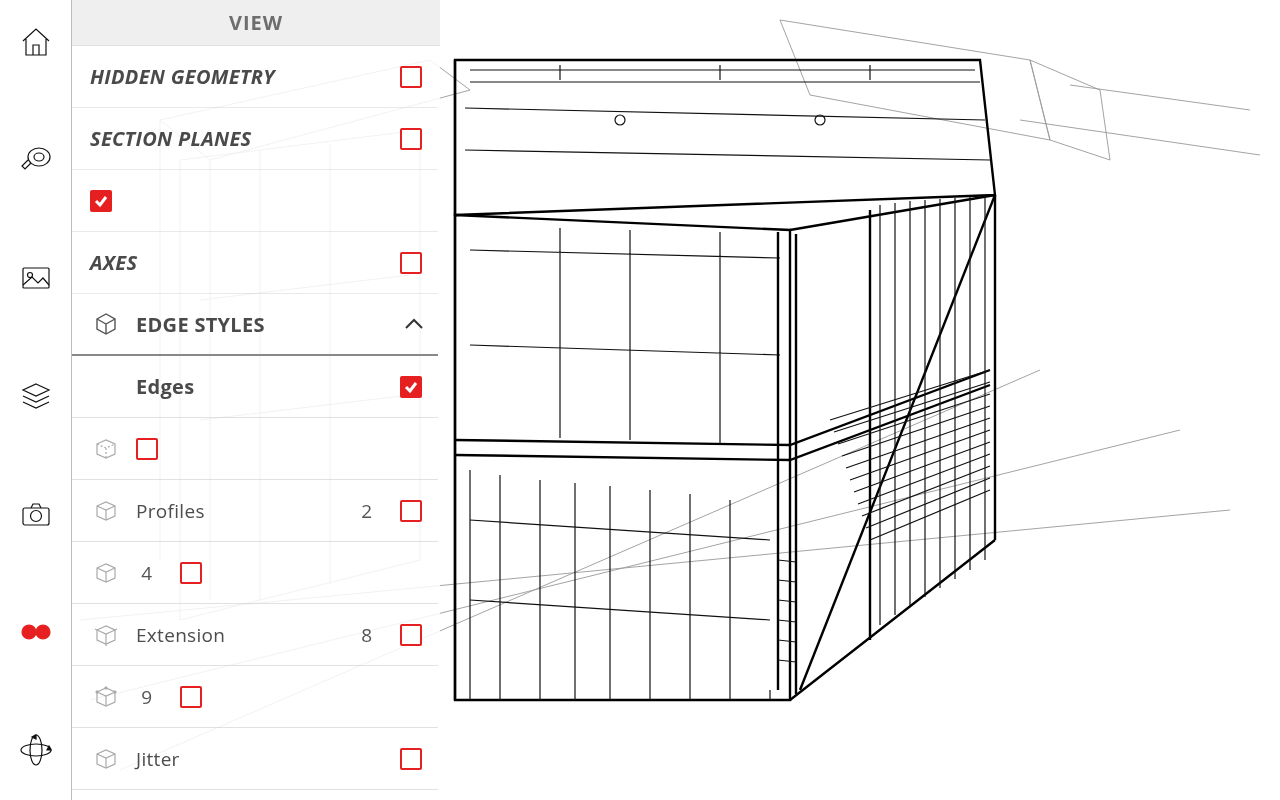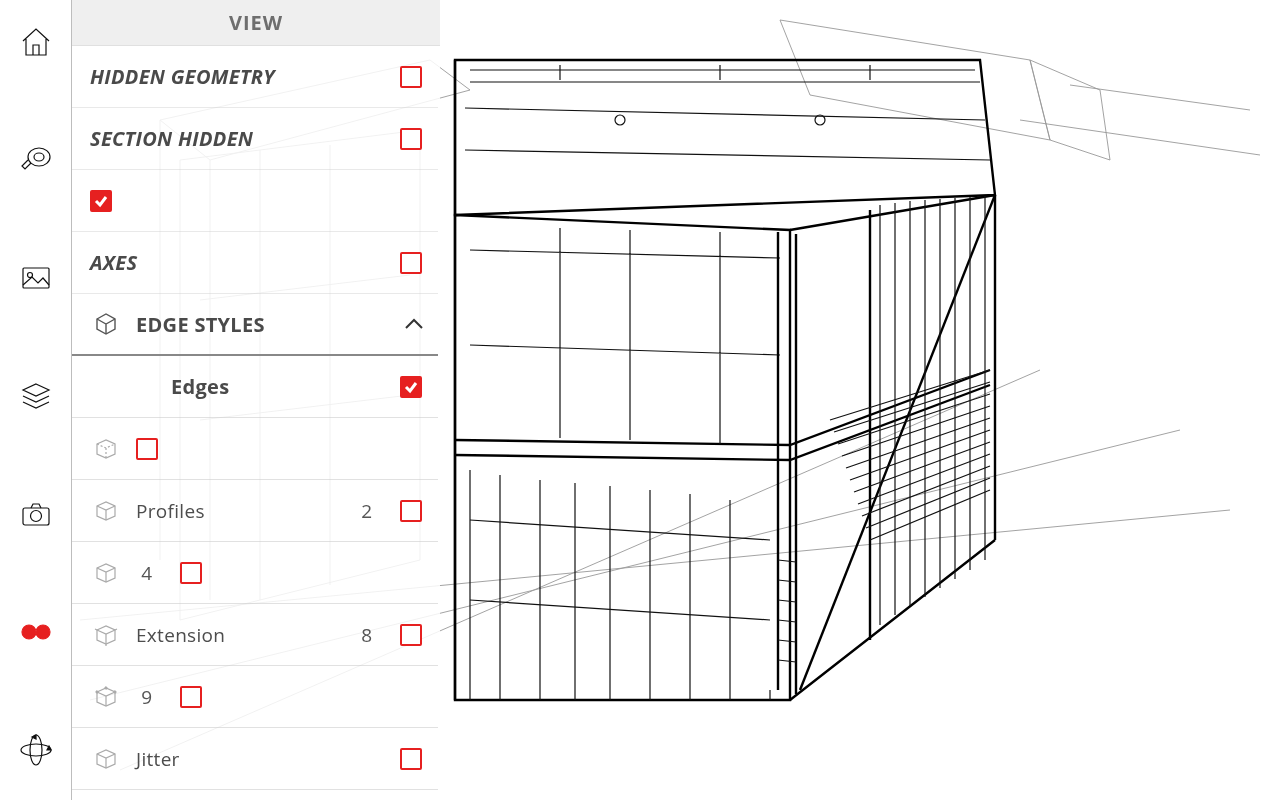--- a/index.html
+++ b/index.html
@@ -21,21 +21,21 @@
 .row.group { border-bottom:2px solid #888; }
 .row.group .lbl { font-size:20px; }
 .row .ico { width:32px; margin-right:14px; display:flex; align-items:center; justify-content:center; }
 .row .chev { width:28px; display:flex; align-items:center; justify-content:center; margin-right:4px; }
 .row .val { font-size:19px; color:#555; margin-right:28px; min-width:16px; text-align:right; }
 .row .chk { width:22px; height:22px; border:2px solid #e62020; border-radius:2px; margin-right:10px; display:flex; align-items:center; justify-content:center; background:#fff; }
 .row .chk.on { background:#e62020; }
 .row .chk.on svg { stroke:#fff; stroke-width:3; fill:none; }
 .sub { padding-left:18px; border-bottom:1px solid rgba(200,200,200,0.55); }
 .sub .lbl { font-weight:400; font-size:19px; color:#4d4d4d; }
-.sub.first .lbl { font-weight:700; font-size:20px; color:#4a4a4a;margin-left:35px; }
+.sub.first .lbl { font-weight:700; font-size:20px; color:#4a4a4a; }
 .sub .ico svg { stroke:#aaa; stroke-width:1.2; fill:none; }
 
 
 .canvas { position:absolute; left:0; top:0; width:1280px; height:800px; z-index:5; }
 .canvas svg { width:100%; height:100%; }
 .wf { stroke:#111; stroke-width:1.2; fill:none; }
 .wf-b { stroke:#000; stroke-width:2.4; fill:none; }
 .wf-l { stroke:#999; stroke-width:0.9; fill:none; }
 </style>
 </head>
@@ -136,21 +136,21 @@
 <div class="panel">
   <div class="panel-header">
       <span>VIEW</span>
     </div>
   <div class="panel-list">
     <div class="row plain">
       <span class="lbl">HIDDEN GEOMETRY</span>
       <span class="chk"></span>
     </div>
     <div class="row plain">
-      <span class="lbl">SECTION HIDDEN</span>
+      <span class="lbl">SECTION PLANES</span>
       <span class="chk"></span>
     </div>
     <div class="row plain">
       <span class="chk on">
           <svg width="14" height="14" viewBox="0 0 14 14">
             <path d="M2 7 L6 11 L12 3"></path>
           </svg>
         </span>
     </div>
     <div class="row plain">

